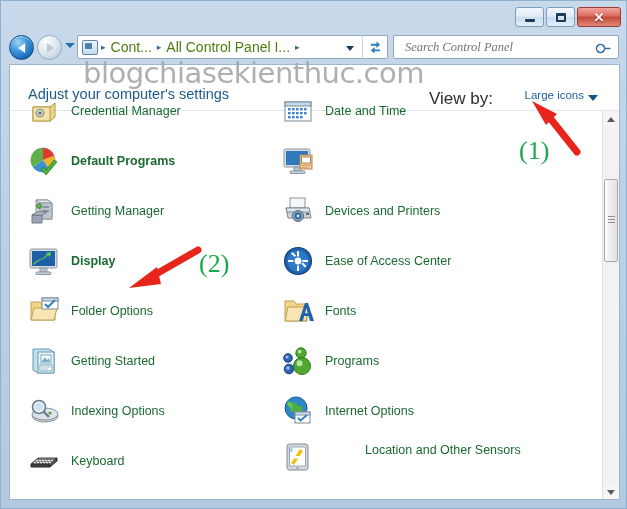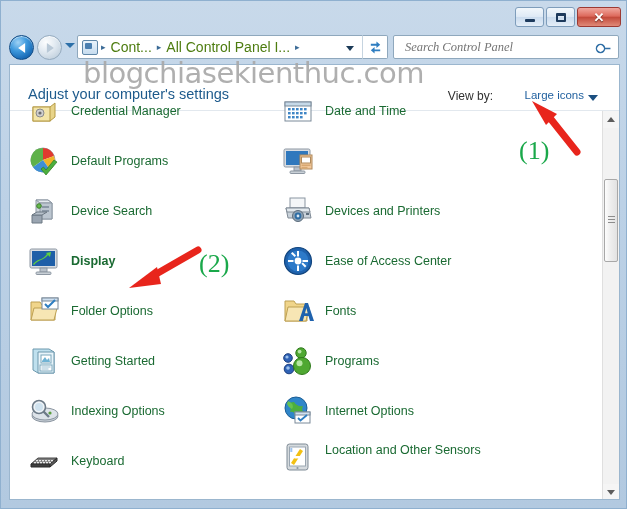--- a/index.html
+++ b/index.html
@@ -223,21 +223,21 @@
     position: absolute;
     left: 18px; top: 21px;
     font-size: 14.5px;
     color: #1d5a8c;
     font-family: "Liberation Sans", sans-serif;
     white-space: nowrap;
   }
   .viewby-label {
     position: absolute;
     right: 128px; top: 24px;
-    font-size: 12px;
+    font-size: 17px;
     color: #303030;
   }
   .viewby-value {
     position: absolute;
     right: 37px; top: 24px;
     font-size: 11.5px;
     color: #1f5f9e;
     white-space: nowrap;
   }
   .viewby-caret {
@@ -419,21 +419,21 @@
           <svg width="32" height="32" viewBox="0 0 32 32">
             <path d="M5 12 L22 12 L27 8 L27 22 L22 26 L5 26 Z" fill="#e8d48a" stroke="#b59a45" stroke-width="1"></path>
             <rect x="5" y="12" width="17" height="14" fill="#f3e5a9" stroke="#b59a45" stroke-width="1"></rect>
             <circle cx="12" cy="18" r="4" fill="#cfcfcf" stroke="#8b8b8b"></circle>
             <circle cx="12" cy="18" r="1.6" fill="#6b6b6b"></circle>
           </svg>
         </div>
         <div class="lbl">Credential Manager</div>
       </div>
 
-      <div class="item" style="left:18px; top:34px;">
+      <div class="item" style="left:18px; top:34px;font-weight:bold;">
         <div class="ico">
           <svg width="32" height="32" viewBox="0 0 32 32">
             <circle cx="15" cy="15" r="12" fill="#ffffff" stroke="#9aa7b3"></circle>
             <path d="M15 15 L15 3 A12 12 0 0 1 26 11 Z" fill="#e03a2f"></path>
             <path d="M15 15 L26 11 A12 12 0 0 1 22 25 Z" fill="#f0b429"></path>
             <path d="M15 15 L22 25 A12 12 0 0 1 5 22 Z" fill="#3f8fd4"></path>
             <path d="M15 15 L5 22 A12 12 0 0 1 15 3 Z" fill="#5fb14a"></path>
             <path d="M13 24 L18 30 L29 17 L26 15 L18 25 L15.5 22 Z" fill="#4caf3e" stroke="#2e7d22" stroke-width=".7"></path>
           </svg>
         </div>
@@ -446,21 +446,21 @@
             <path d="M8 5 L20 5 L24 8 L24 24 L12 24 L8 21 Z" fill="#cfd6dd" stroke="#8c97a3"></path>
             <path d="M8 5 L20 5 L24 8 L12 8 Z" fill="#e6ebf0" stroke="#8c97a3"></path>
             <path d="M12 8 L24 8 L24 24 L12 24 Z" fill="#bcc6d0" stroke="#8c97a3"></path>
             <rect x="14" y="11" width="7" height="2" fill="#8a97a5"></rect>
             <rect x="14" y="15" width="7" height="2" fill="#8a97a5"></rect>
             <circle cx="11" cy="11" r="2.3" fill="#64b84a" stroke="#3d7d2c"></circle>
             <path d="M4 20 L14 20 L14 28 L4 28 Z" fill="#9aa5b1" stroke="#6c7883"></path>
             <path d="M4 20 L9 17 L19 17 L14 20 Z" fill="#b8c2cc" stroke="#6c7883"></path>
           </svg>
         </div>
-        <div class="lbl">Device Search</div>
+        <div class="lbl">Getting Manager</div>
       </div>
 
       <div class="item" style="left:18px; top:134px;font-weight:bold;">
         <div class="ico">
           <svg width="32" height="32" viewBox="0 0 32 32">
             <rect x="2" y="4" width="27" height="19" rx="1.5" fill="#d8dde3" stroke="#8d97a2"></rect>
             <rect x="4" y="6" width="23" height="15" fill="#1f5fa8"></rect>
             <path d="M5 19 C10 13 14 16 19 9 L22 12 L23 7 L18 8 L20 10 C15 16 11 14 6 20 Z" fill="#5fd13f"></path>
             <rect x="12" y="23" width="7" height="4" fill="#b9c1ca" stroke="#8d97a2"></rect>
             <rect x="8" y="27" width="15" height="2.5" rx="1" fill="#c9d0d7" stroke="#8d97a2"></rect>
@@ -646,21 +646,21 @@
             <path d="M5 8 Q10 12 8 17 Q12 16 13 20 Q17 19 19 23 L24 18 Q18 16 21 11 Q15 12 12 7 Z" fill="#4caf3e"></path>
             <path d="M6 6 Q13 9 10 14 Q6 12 5 9 Z" fill="#66c24f"></path>
             <rect x="13" y="17" width="15" height="11" fill="#ffffff" stroke="#7b8a99"></rect>
             <rect x="13" y="17" width="15" height="3" fill="#cfe0f0" stroke="#7b8a99"></rect>
             <path d="M16 23 L18.5 25.5 L25 20" fill="none" stroke="#2f7ec1" stroke-width="1.8"></path>
           </svg>
         </div>
         <div class="lbl">Internet Options</div>
       </div>
 
-      <div class="item two-line" style="left:272px; top:330px;">
+      <div class="item two-line" style="left:272px; top:330px;gap:40px;">
         <div class="ico">
           <svg width="32" height="32" viewBox="0 0 32 32">
             <rect x="5" y="3" width="21" height="26" rx="2.5" fill="#d5dade" stroke="#7f8b96"></rect>
             <rect x="7.5" y="6" width="16" height="19" fill="#ffffff" stroke="#9aa6b1"></rect>
             <path d="M9 22 L18 8 L21 10 L12 24 Z" fill="#f2c013"></path>
             <path d="M11 15 L19 15 L17.5 17.5 L12.5 17.5 Z" fill="#ffffff"></path>
             <rect x="8.3" y="7" width="2" height="4" fill="#9dc2ee"></rect>
             <circle cx="15.5" cy="27" r="1.1" fill="#8a95a1"></circle>
           </svg>
         </div>

